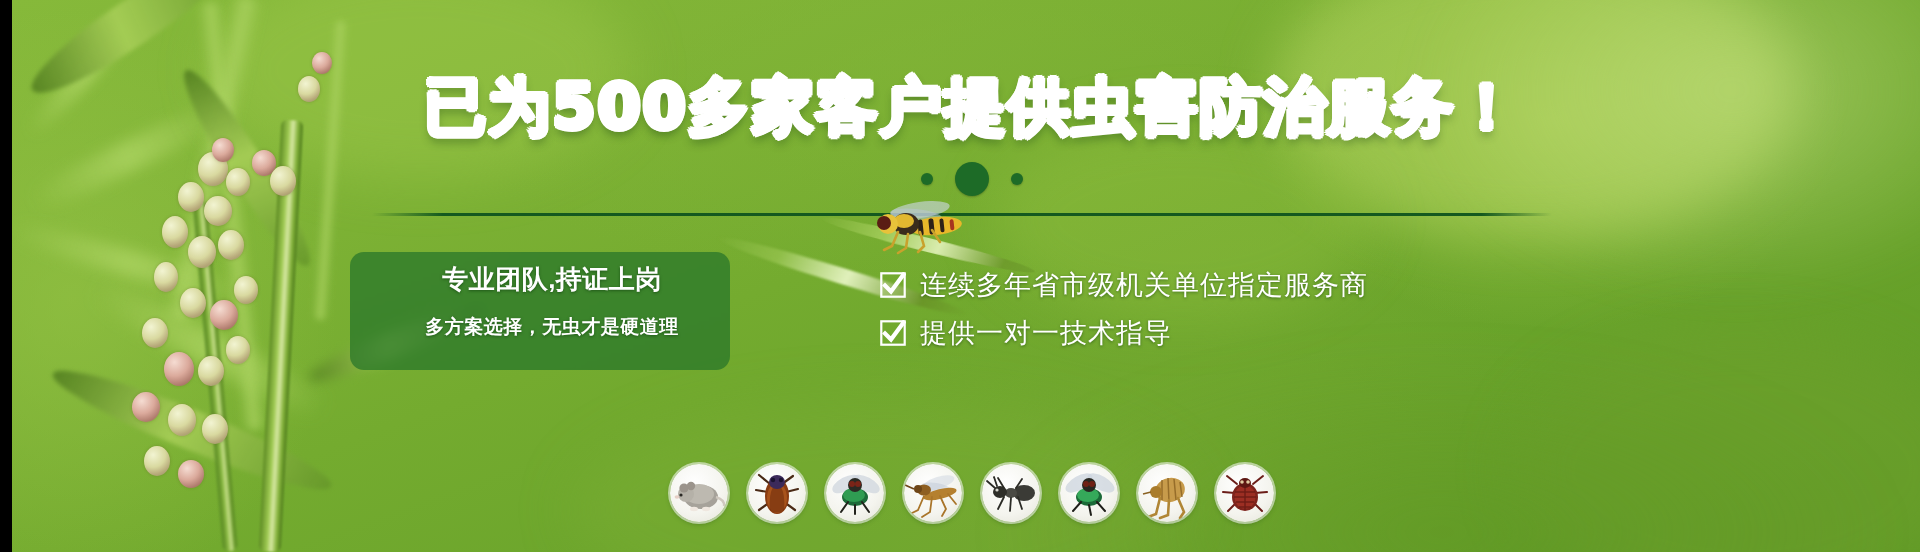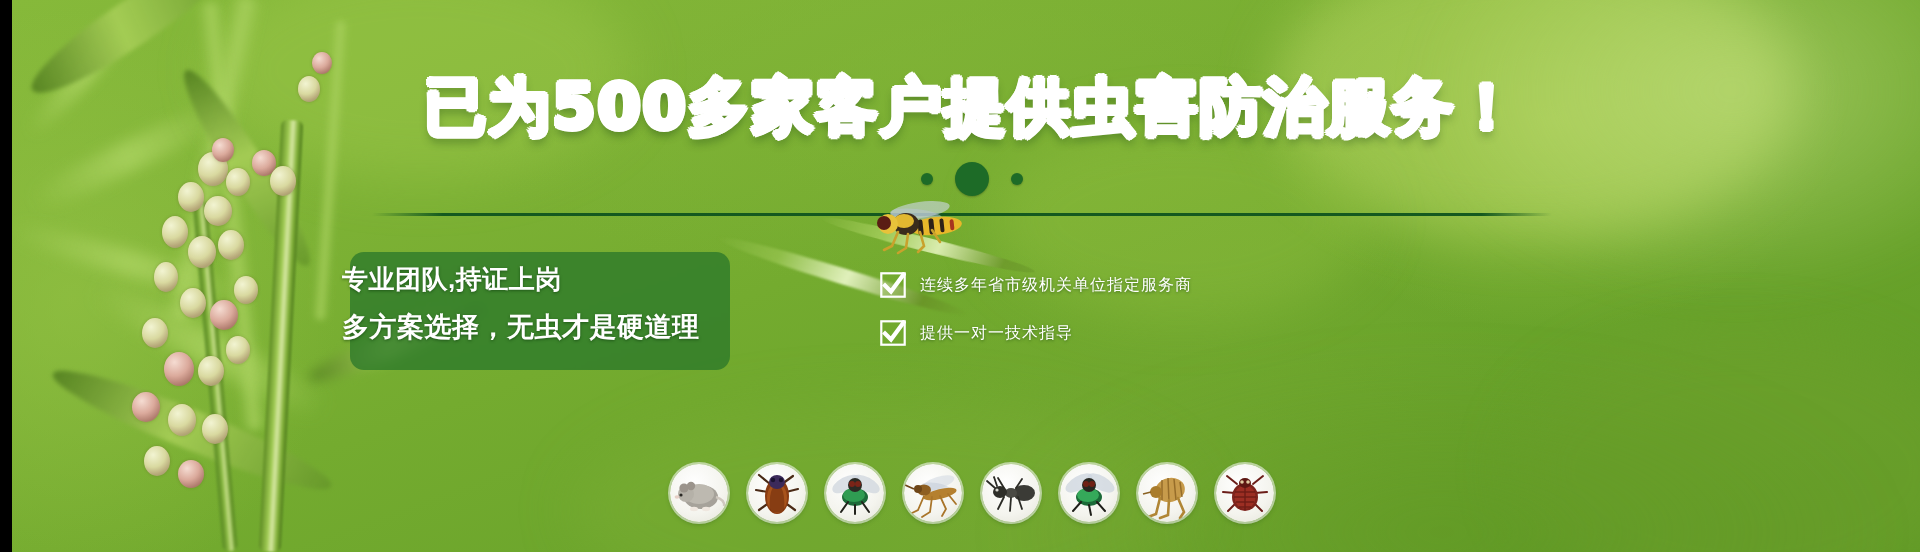--- a/index.html
+++ b/index.html
@@ -149,33 +149,34 @@
     left: 338px; top: 252px;
     width: 380px; height: 118px;
     background: rgba(37,117,42,.72);
     border-radius: 14px 14px 14px 14px;
     backdrop-filter: blur(1px);
   }
   .info-lines {
     position: absolute;
     left: 330px; top: 255px;
     width: 420px;
+    text-align: center;
     pointer-events: none;
   }
   .info-line {
     color: #ffffff;
     font-weight: 700;
     font-size: 27px;
     line-height: 48px;
     letter-spacing: .5px;
     white-space: nowrap;
     text-shadow: 0 1px 3px rgba(10,50,10,.55);
   }
   .info-line.l1 { font-size: 26px; }
-  .info-line.l2 { font-size: 27px; }
+  .info-line.l2 { font-size: 19px; }
   .info-line.l3 { font-size: 27px; }
 
   
   .fly { position: absolute; left: 846px; top: 196px; width: 120px; height: 64px; }
 
   
   .fly-leaf {
     position: absolute;
     left: 806px; top: 238px;
     width: 220px; height: 14px;
@@ -199,21 +200,21 @@
     position: absolute;
     left: 868px; top: 272px;
     display: flex;
     flex-direction: column;
     gap: 22px;
   }
   .check-row { display: flex; align-items: center; gap: 14px; }
   .check-box { width: 26px; height: 26px; flex: 0 0 auto; }
   .check-label {
     color: #ffffff;
-    font-size: 16px;
+    font-size: 27px;
     line-height: 26px;
     letter-spacing: 1px;
     white-space: nowrap;
     text-shadow: 0 1px 3px rgba(10,50,10,.5);
   }
 
   
   .pests {
     position: absolute;
     left: 0; top: 464px;

